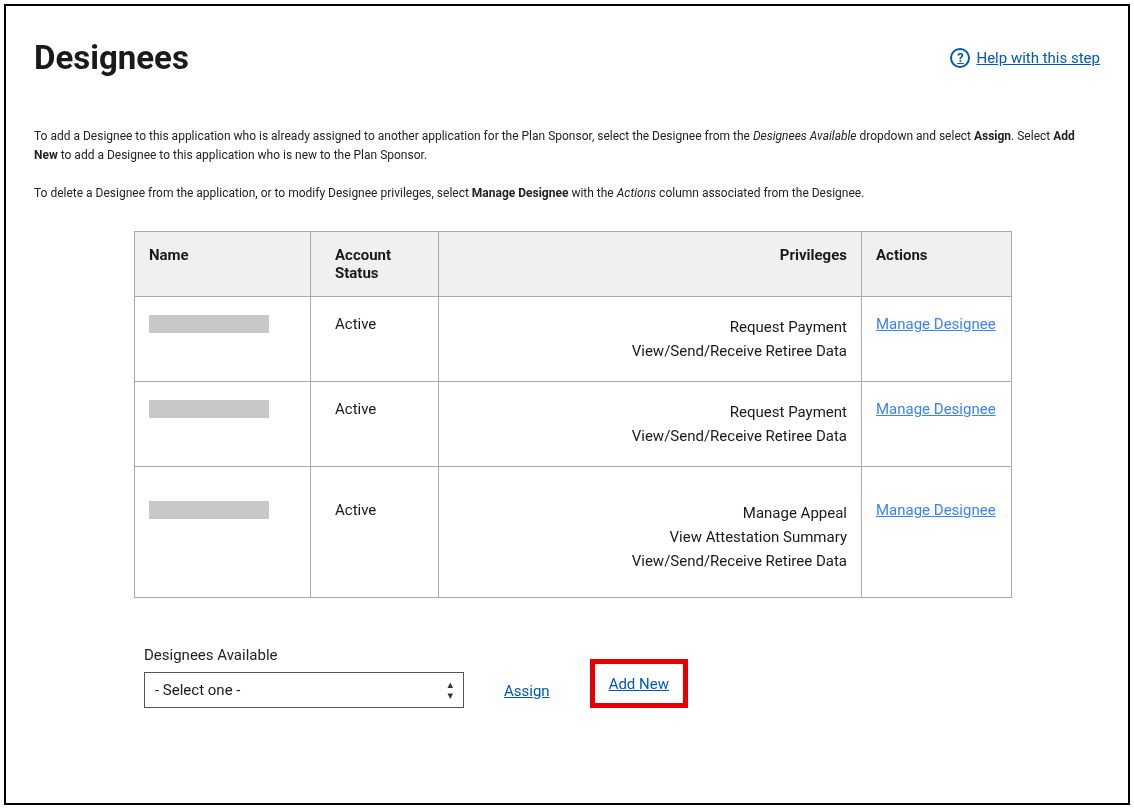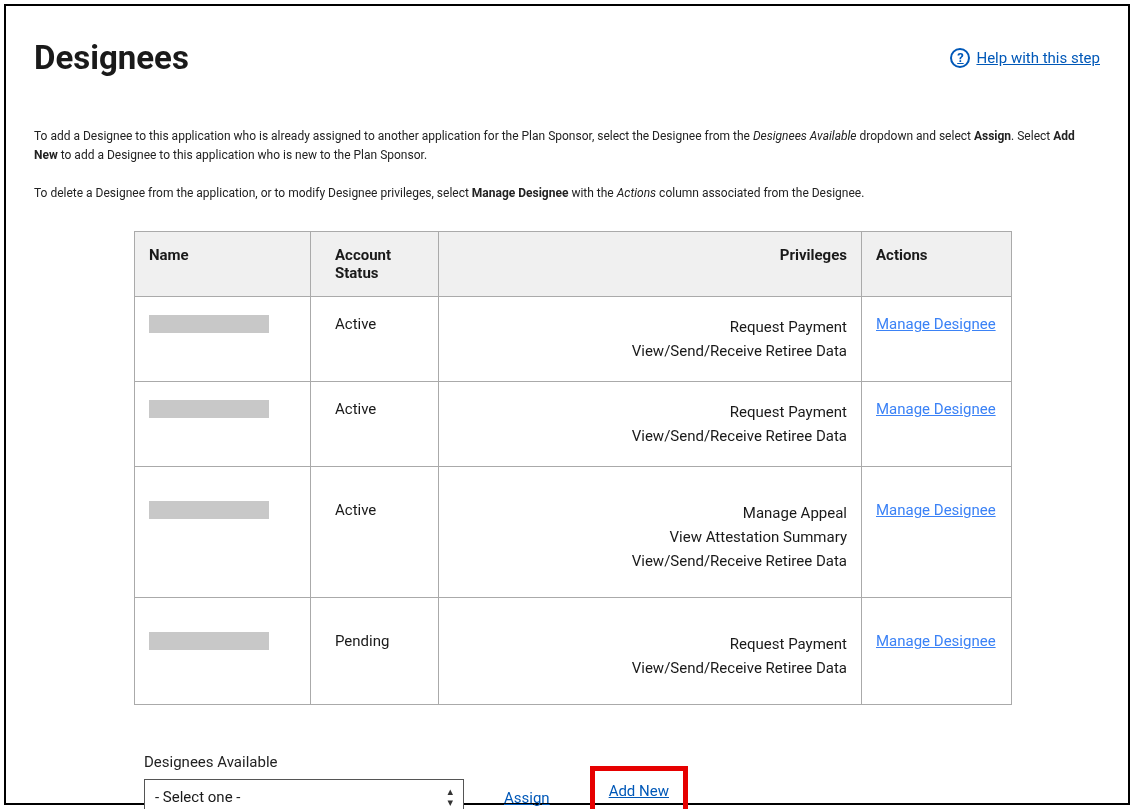--- a/index.html
+++ b/index.html
@@ -181,29 +181,20 @@
           <tr class="tall">
             <td class="col-name"><span class="name-redacted"></span></td>
             <td class="col-status">Active</td>
             <td class="col-priv privs">
               <span class="priv-line">Manage Appeal</span>
               <span class="priv-line">View Attestation Summary</span>
               <span class="priv-line">View/Send/Receive Retiree Data</span>
             </td>
             <td class="col-actions"><a class="action-link">Manage Designee</a></td>
           </tr>
-          <tr class="tall">
-            <td class="col-name"><span class="name-redacted"></span></td>
-            <td class="col-status">Pending</td>
-            <td class="col-priv privs">
-              <span class="priv-line">Request Payment</span>
-              <span class="priv-line">View/Send/Receive Retiree Data</span>
-            </td>
-            <td class="col-actions"><a class="action-link">Manage Designee</a></td>
-          </tr>
         </tbody>
     </table>
   </div>
 
   <div class="footer-controls">
     <div class="dropdown-group">
       <span class="dropdown-label">Designees Available</span>
       <div class="select-box">
         <span>- Select one -</span>
         <span class="select-caret">▴<br>▾</span>

